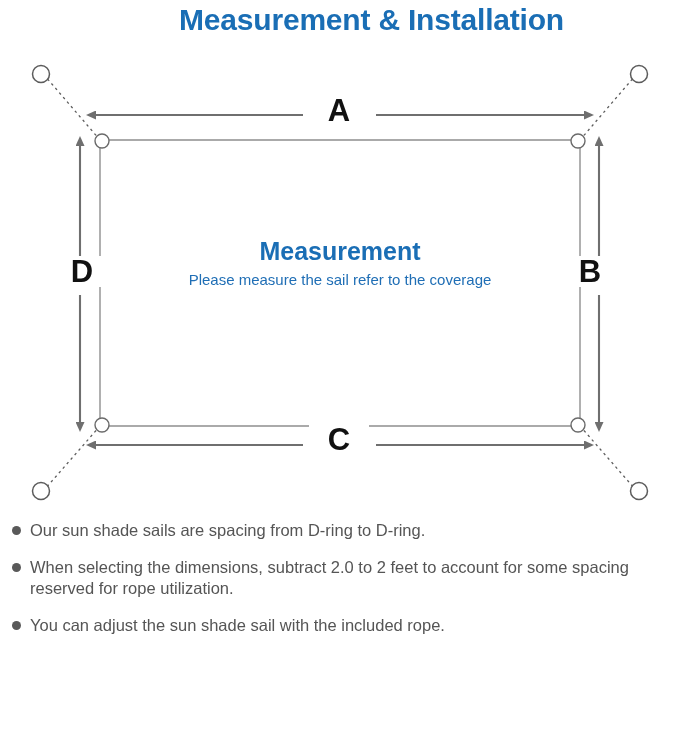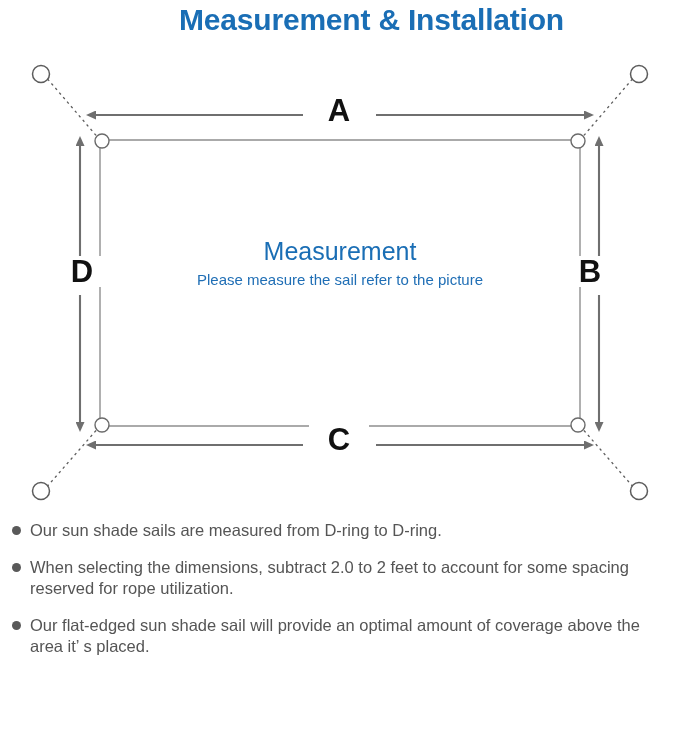--- a/index.html
+++ b/index.html
@@ -60,21 +60,21 @@
 
   #sail-center-text {
     position: absolute;
     left: 100px;
     top: 190px;
     width: 480px;
     text-align: center;
   }
   #sail-heading {
     font-size: 25px;
-    font-weight: normal;
+    font-weight: bold;
     color: #1a6eb5;
     line-height: 30px;
   }
   #sail-subheading {
     font-size: 15px;
     color: #1f6eb5;
     line-height: 22px;
     margin-top: 3px;
   }
 
@@ -169,30 +169,30 @@
     </g>
   </svg>
 
   <div class="dim-letter" id="dim-letter-a">A</div>
   <div class="dim-letter" id="dim-letter-c">C</div>
   <div class="dim-letter" id="dim-letter-b">B</div>
   <div class="dim-letter" id="dim-letter-d">D</div>
 
   <div id="sail-center-text">
     <div id="sail-heading">Measurement</div>
-    <div id="sail-subheading">Please measure the sail refer to the picture</div>
+    <div id="sail-subheading">Please measure the sail refer to the coverage</div>
   </div>
 </div>
 
 <ul id="notes-list">
     <li class="note-item">
       <span class="note-bullet"></span>
-      <span class="note-text">Our sun shade sails are measured from D-ring to D-ring.</span>
+      <span class="note-text">Our sun shade sails are spacing from D-ring to D-ring.</span>
     </li>
     <li class="note-item">
       <span class="note-bullet"></span>
       <span class="note-text">When selecting the dimensions, subtract 2.0 to 2 feet to account for some spacing reserved for rope utilization.</span>
     </li>
     <li class="note-item">
       <span class="note-bullet"></span>
-      <span class="note-text">Our flat-edged sun shade sail will provide an optimal amount of coverage above the area it’ s placed.</span>
+      <span class="note-text">You can adjust the sun shade sail with the included rope.</span>
     </li>
   </ul>
 
 </body></html>

